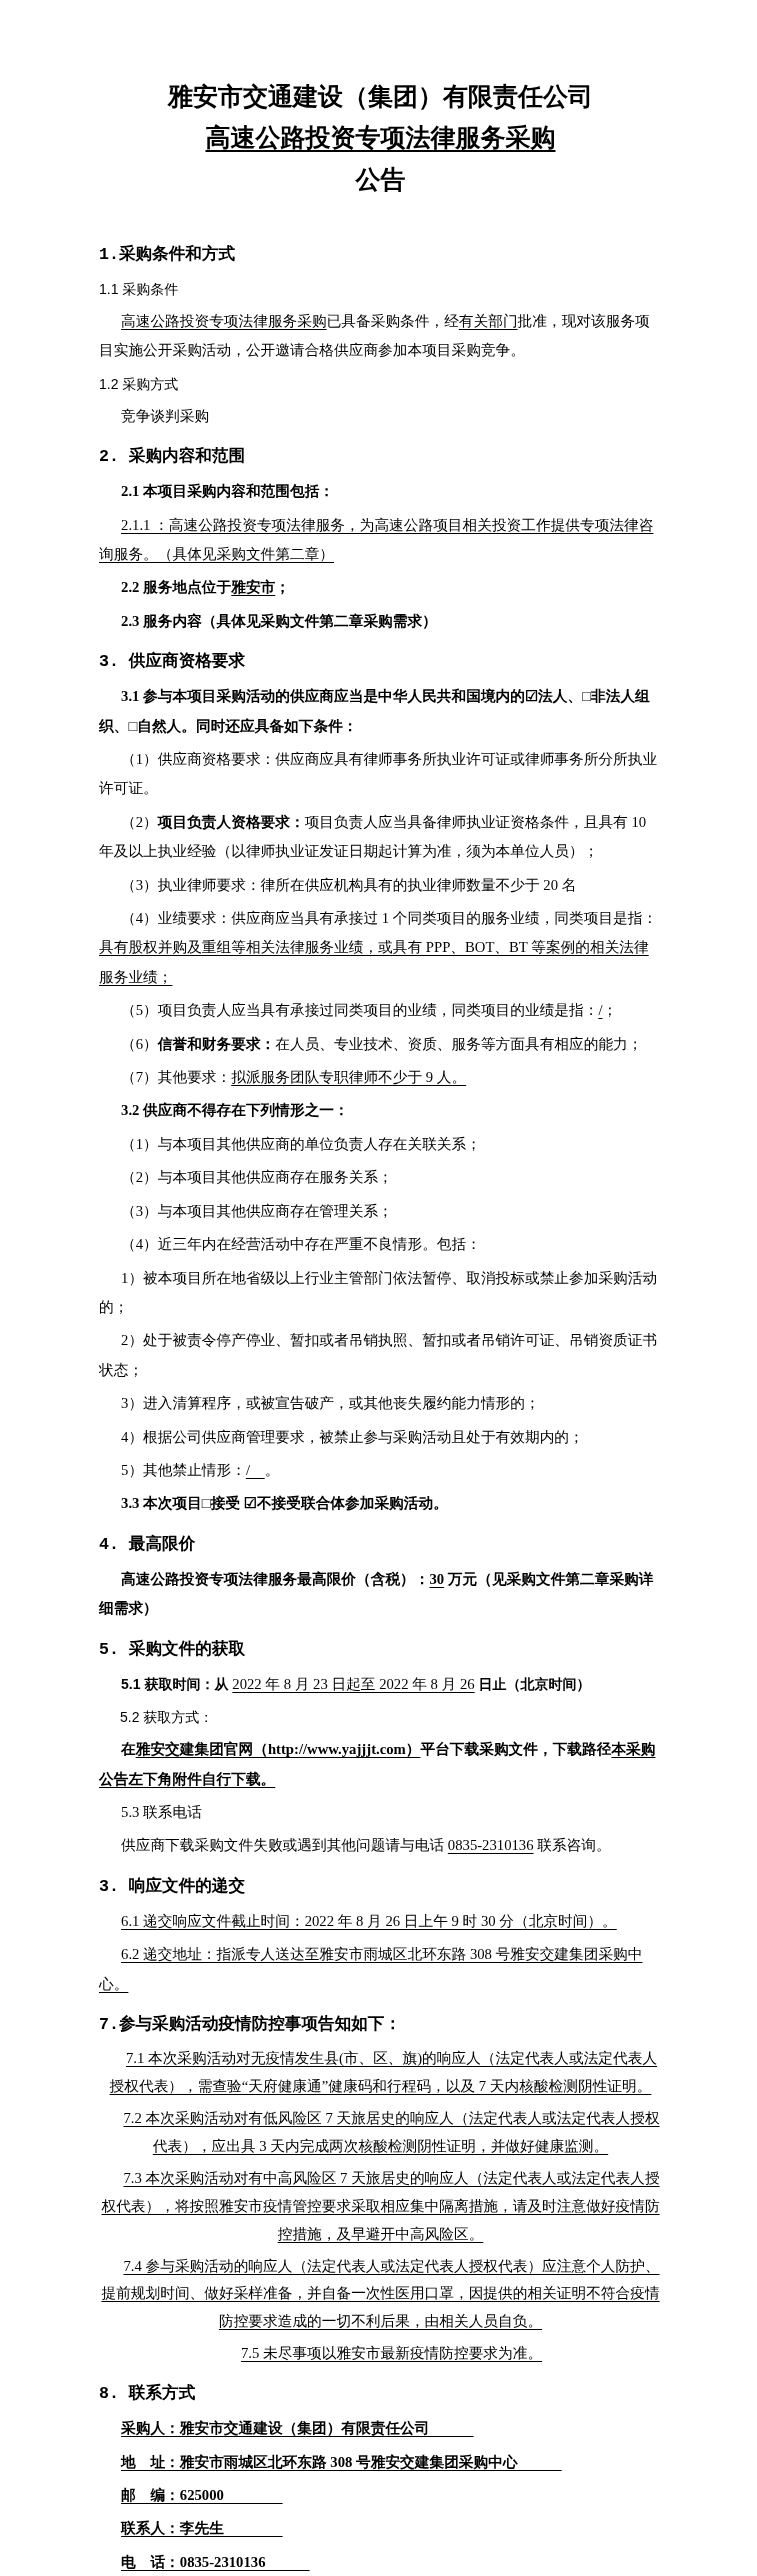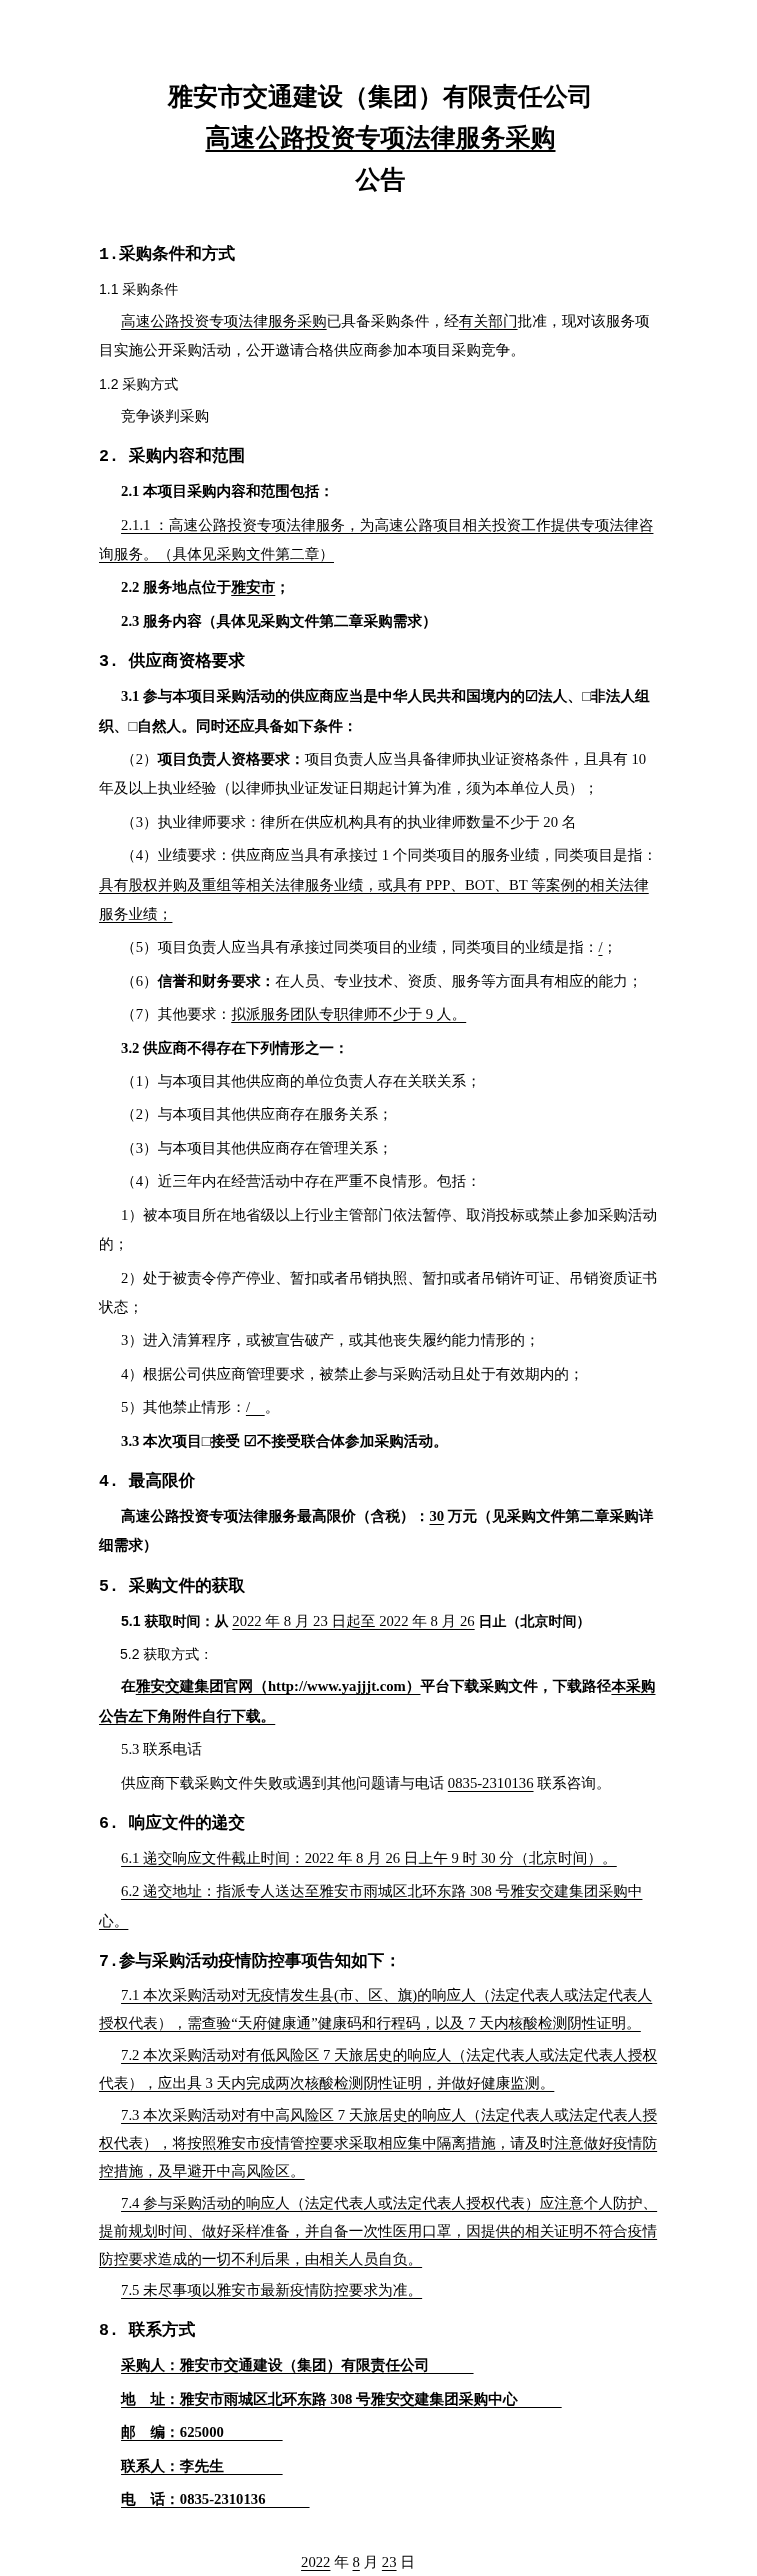--- a/index.html
+++ b/index.html
@@ -27,21 +27,21 @@
     font-size: 16.6px;
     line-height: 1.3;
     margin: 15px 0 9.5px 0;
   }
   .doc-body h2.h:first-of-type { margin-top: 44px; }
   p.p {
     margin: 4px 0;
     line-height: 2.0;
   }
   p.indent { text-indent: 1.5em; }
-  p.tight { line-height: 1.9; }
+  p.tight { line-height: 1.9; text-align: center; }
   p.label {
     font-family: "Liberation Sans", "DejaVu Sans", sans-serif;
     font-size: 14px;
   }
   .b { font-weight: bold; }
   .u { text-decoration: underline; text-underline-offset: 2.8px; }
   .sans { font-family: Liberation Sans, sans-serif; font-size: 14px; }
   p.date-line {
     margin-top: 34px;
     text-align: center;
@@ -63,20 +63,21 @@
       <p class="p indent"><span class="u">高速公路投资专项法律服务采购</span><span>已具备采购条件，经</span><span class="u">有关部门</span><span>批准，现对该服务项目实施公开采购活动，公开邀请合格供应商参加本项目采购竞争。</span></p>
       <p class="p label"><span>1.2 采购方式</span></p>
       <p class="p indent"><span>竞争谈判采购</span></p>
       <h2 class="h"><span>2. 采购内容和范围</span></h2>
       <p class="p indent"><span class="b">2.1 本项目采购内容和范围包括：</span></p>
       <p class="p indent"><span class="u">2.1.1 ：高速公路投资专项法律服务，为高速公路项目相关投资工作提供专项法律咨询服务。（具体见采购文件第二章）</span></p>
       <p class="p indent"><span class="b">2.2 服务地点位于</span><span class="b u">雅安市</span><span class="b">；</span></p>
       <p class="p indent"><span class="b">2.3 服务内容（具体见采购文件第二章采购需求）</span></p>
       <h2 class="h"><span>3. 供应商资格要求</span></h2>
       <p class="p indent"><span class="b">3.1 参与本项目采购活动的供应商应当是中华人民共和国境内的☑法人、□非法人组织、□自然人。同时还应具备如下条件：</span></p>
+      <p class="p indent"><span>（1）供应商资格要求：供应商应具有律师事务所执业许可证或律师事务所分所执业许可证。</span></p>
       <p class="p indent"><span>（2）</span><span class="b">项目负责人资格要求：</span><span>项目负责人应当具备律师执业证资格条件，且具有 10 年及以上执业经验（以律师执业证发证日期起计算为准，须为本单位人员）；</span></p>
       <p class="p indent"><span>（3）执业律师要求：律所在供应机构具有的执业律师数量不少于 20 名</span></p>
       <p class="p indent"><span>（4）业绩要求：供应商应当具有承接过 1 个同类项目的服务业绩，同类项目是指：</span><span class="u">具有股权并购及重组等相关法律服务业绩，或具有 PPP、BOT、BT 等案例的相关法律服务业绩；</span></p>
       <p class="p indent"><span>（5）项目负责人应当具有承接过同类项目的业绩，同类项目的业绩是指：</span><span class="u">/</span><span>；</span></p>
       <p class="p indent"><span>（6）</span><span class="b">信誉和财务要求：</span><span>在人员、专业技术、资质、服务等方面具有相应的能力；</span></p>
       <p class="p indent"><span>（7）其他要求：</span><span class="u">拟派服务团队专职律师不少于 9 人。</span></p>
       <p class="p indent"><span class="b">3.2 供应商不得存在下列情形之一：</span></p>
       <p class="p indent"><span>（1）与本项目其他供应商的单位负责人存在关联关系；</span></p>
       <p class="p indent"><span>（2）与本项目其他供应商存在服务关系；</span></p>
       <p class="p indent"><span>（3）与本项目其他供应商存在管理关系；</span></p>
@@ -88,21 +89,21 @@
       <p class="p indent"><span>5）其他禁止情形：</span><span class="u">/　</span><span>。</span></p>
       <p class="p indent"><span class="b">3.3 本次项目□接受 ☑不接受联合体参加采购活动。</span></p>
       <h2 class="h"><span>4. 最高限价</span></h2>
       <p class="p indent"><span class="b">高速公路投资专项法律服务最高限价（含税）：</span><span class="b u">30</span><span class="b"> 万元（见采购文件第二章采购详细需求）</span></p>
       <h2 class="h"><span>5. 采购文件的获取</span></h2>
       <p class="p indent"><span class="b sans">5.1 获取时间：从 </span><span class="u">2022 年 8 月 23 日起至 2022 年 8 月 26</span><span class="b sans"> 日止（北京时间）</span></p>
       <p class="p indent label"><span>5.2 获取方式：</span></p>
       <p class="p indent"><span class="b">在</span><span class="b u">雅安交建集团官网（http://www.yajjjt.com）</span><span class="b">平台下载采购文件，下载路径</span><span class="b u">本采购公告左下角附件自行下载。</span></p>
       <p class="p indent"><span>5.3 联系电话</span></p>
       <p class="p indent"><span>供应商下载采购文件失败或遇到其他问题请与电话 </span><span class="u">0835-2310136</span><span> 联系咨询。</span></p>
-      <h2 class="h"><span>6. 响应文件的递交</span></h2>
+      <h2 class="h"><span>3. 响应文件的递交</span></h2>
       <p class="p indent"><span class="u">6.1 递交响应文件截止时间：2022 年 8 月 26 日上午 9 时 30 分（北京时间）。</span></p>
       <p class="p indent"><span class="u">6.2 递交地址：指派专人送达至雅安市雨城区北环东路 308 号雅安交建集团采购中心。</span></p>
       <h2 class="h"><span>7.参与采购活动疫情防控事项告知如下：</span></h2>
       <p class="p indent tight"><span class="u">7.1 本次采购活动对无疫情发生县(市、区、旗)的响应人（法定代表人或法定代表人授权代表），需查验“天府健康通”健康码和行程码，以及 7 天内核酸检测阴性证明。</span></p>
       <p class="p indent tight"><span class="u">7.2 本次采购活动对有低风险区 7 天旅居史的响应人（法定代表人或法定代表人授权代表），应出具 3 天内完成两次核酸检测阴性证明，并做好健康监测。</span></p>
       <p class="p indent tight"><span class="u">7.3 本次采购活动对有中高风险区 7 天旅居史的响应人（法定代表人或法定代表人授权代表），将按照雅安市疫情管控要求采取相应集中隔离措施，请及时注意做好疫情防控措施，及早避开中高风险区。</span></p>
       <p class="p indent tight"><span class="u">7.4 参与采购活动的响应人（法定代表人或法定代表人授权代表）应注意个人防护、提前规划时间、做好采样准备，并自备一次性医用口罩，因提供的相关证明不符合疫情防控要求造成的一切不利后果，由相关人员自负。</span></p>
       <p class="p indent tight"><span class="u">7.5 未尽事项以雅安市最新疫情防控要求为准。</span></p>
       <h2 class="h"><span>8. 联系方式</span></h2>
       <p class="p indent"><span class="b u">采购人：雅安市交通建设（集团）有限责任公司　　　</span></p>

